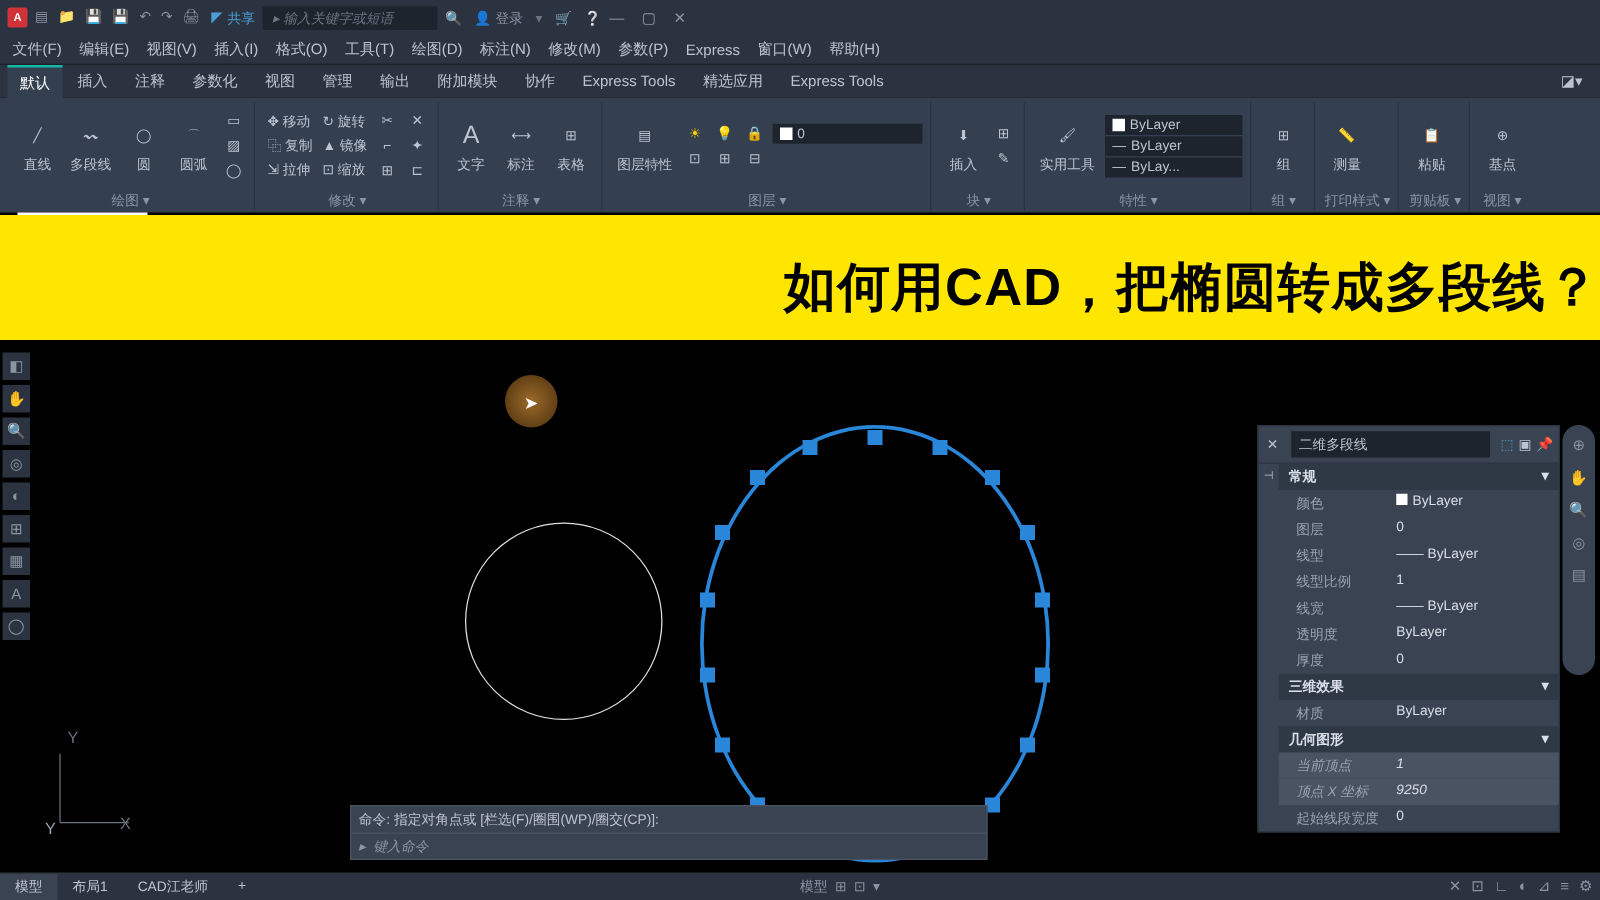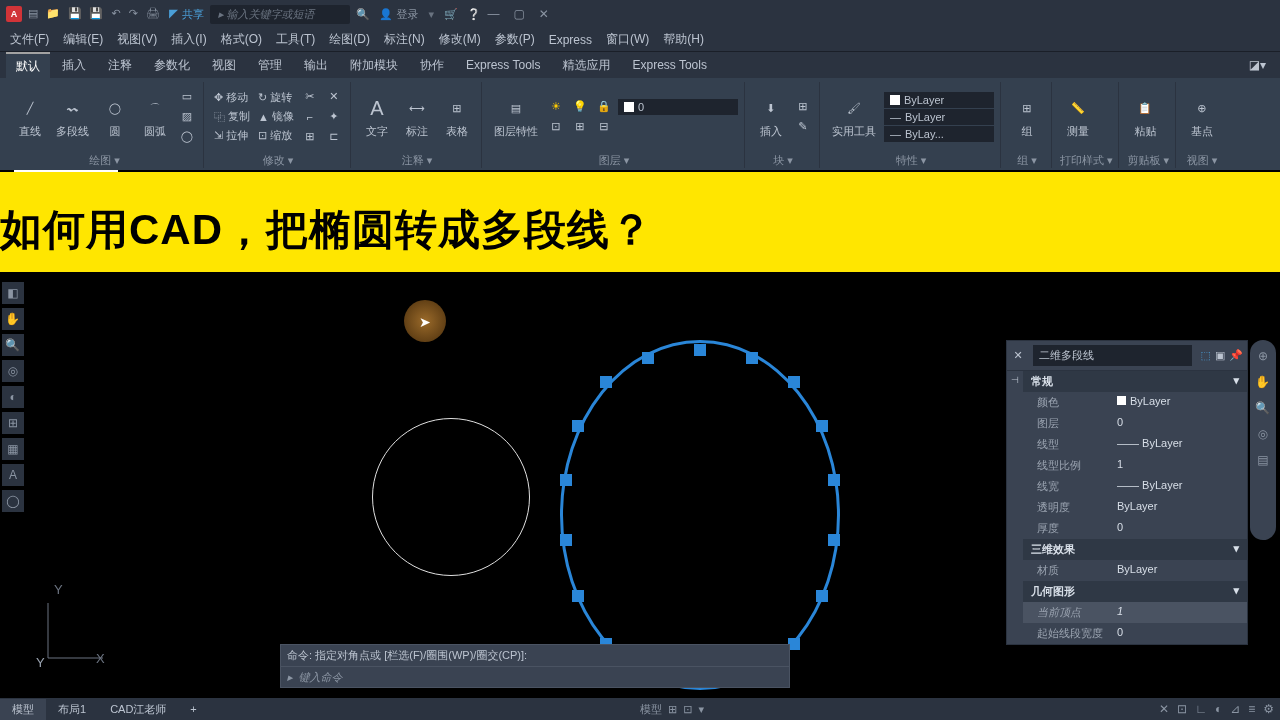--- a/index.html
+++ b/index.html
@@ -9,35 +9,35 @@
 .qat-icons { display: flex; gap: 8px; color: #8b95a3; }
 .qat-icons span { cursor: pointer; }
 .title-center { flex: 1; text-align: center; color: #8b95a3; }
 .search-box { background: #1e242e; padding: 2px 8px; font-style: italic; color: #6a7380; width: 140px; border-radius: 2px; }
 .title-right { display: flex; gap: 10px; align-items: center; }
 .win-controls { display: flex; gap: 14px; font-size: 12px; }
 .menubar { height: 24px; background: #2b3340; display: flex; align-items: center; gap: 14px; padding: 0 10px; color: #bcc4d0; font-size: 12px; border-bottom: 1px solid #1a1f28; }
 .menubar span { cursor: pointer; }
 .ribbon-tabs { height: 26px; background: #2b3340; display: flex; align-items: center; gap: 2px; padding: 0 6px; color: #bcc4d0; font-size: 12px; }
 .ribbon-tabs .tab { padding: 4px 10px; cursor: pointer; }
-.ribbon-tabs .tab.active { background: #34404f; border-top: 2px solid #a3a3a3; color: #fff; }
+.ribbon-tabs .tab.active { background: #34404f; border-top: 2px solid #14b8a6; color: #fff; }
 .ribbon { height: 92px; background: #34404f; display: flex; padding: 4px 6px 2px; gap: 2px; color: #bcc4d0; font-size: 11px; }
 .panel { display: flex; flex-direction: column; border-right: 1px solid #2b3340; padding: 0 6px; }
 .panel-body { flex: 1; display: flex; align-items: center; gap: 4px; }
 .panel-title { text-align: center; color: #8b95a3; font-size: 11px; padding-top: 2px; display: flex; justify-content: center; align-items: center; gap: 3px; }
 .big-btn { display: flex; flex-direction: column; align-items: center; gap: 2px; padding: 2px 4px; cursor: pointer; }
 .big-btn .ico { width: 28px; height: 28px; display: flex; align-items: center; justify-content: center; color: #bcc4d0; }
 .btn-col { display: flex; flex-direction: column; gap: 2px; }
 .btn-row { display: flex; gap: 4px; align-items: center; }
 .small-btn { width: 20px; height: 18px; display: flex; align-items: center; justify-content: center; cursor: pointer; color: #bcc4d0; font-size: 11px; }
 .text-btn { font-size: 11px; cursor: pointer; padding: 1px 2px; display: flex; align-items: center; gap: 3px; }
 .layer-dd { background: #1e242e; padding: 2px 6px; width: 120px; font-size: 11px; display: flex; align-items: center; gap: 4px; }
 .layer-sw { width: 10px; height: 10px; background: #fff; }
 .view-tab { position: absolute; top: 170px; left: 14px; height: 20px; background: #fff; color: #000; padding: 2px 8px; font-size: 11px; }
-.banner { position: absolute; top: 172px; left: 0; right: 0; height: 116px; background: #ffe600; display: flex; align-items: center; justify-content: flex-start; }
+.banner { position: absolute; top: 172px; left: 0; right: 0; height: 116px; background: #ffe600; display: flex; align-items: center; justify-content: flex-end; }
 .banner-text { font-size: 42px; font-weight: 900; color: #000; letter-spacing: 1px; }
 .canvas { position: absolute; top: 272px; left: 0; right: 0; bottom: 22px; background: #000; }
 .toolbar-left { position: absolute; top: 282px; left: 2px; width: 24px; display: flex; flex-direction: column; gap: 4px; z-index: 5; }
 .toolbar-left .tb { width: 22px; height: 22px; background: #2b3340; display: flex; align-items: center; justify-content: center; color: #8b95a3; font-size: 12px; cursor: pointer; }
 .click-indicator { position: absolute; top: 300px; left: 404px; width: 42px; height: 42px; border-radius: 50%; background: radial-gradient(circle, #9a6a2a 0%, #5a3a12 80%, transparent 100%); }
 .cursor-arrow { position: absolute; top: 314px; left: 419px; color: #fff; font-size: 14px; z-index: 6; }
 .circle-shape { position: absolute; top: 418px; left: 372px; width: 158px; height: 158px; border: 1px solid #e0e0e0; border-radius: 50%; }
 .ellipse-shape { position: absolute; top: 340px; left: 560px; width: 280px; height: 350px; border: 3px solid #2a86d8; border-radius: 50%; }
 .grip { position: absolute; width: 12px; height: 12px; background: #2a86d8; transform: translate(-50%, -50%); }
 .ucs { position: absolute; bottom: 52px; left: 38px; color: #6b7380; font-size: 13px; }
@@ -412,20 +412,24 @@
           <div class="val">ByLayer</div>
         </div>
       <div class="props-sec">
           <span>几何图形</span>
           <span>▾</span>
         </div>
       <div class="props-row hl">
           <div class="lbl">当前顶点</div>
           <div class="val">1</div>
         </div>
+      <div class="props-row hl">
+          <div class="lbl">顶点 X 坐标</div>
+          <div class="val">9250</div>
+        </div>
       <div class="props-row">
           <div class="lbl">起始线段宽度</div>
           <div class="val">0</div>
         </div>
     </div>
   </div>
 </div>
 
 <div class="nav-cube-area">
   <div class="nc">⊕</div>

